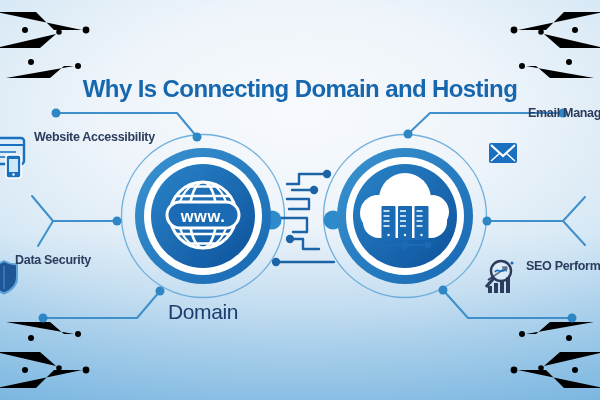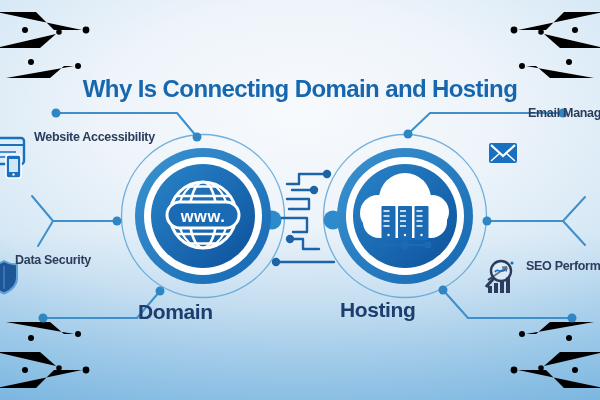--- a/index.html
+++ b/index.html
@@ -17,22 +17,22 @@
     position:absolute;top:28px;left:0;right:0;text-align:center;
     color:#1767af;font-weight:bold;font-size:24px;line-height:1.17;
     letter-spacing:-0.6px;
     margin-top:47px;
   }
   .lbl{
     position:absolute;font-weight:bold;color:#2b3c5c;font-size:12.5px;
     letter-spacing:-0.3px;white-space:nowrap;
   }
   .big-lbl{
-    position:absolute;font-weight:bold;color:#1d3d6e;font-size:21px;
-    width:130px;letter-spacing:-0.4px;
+    position:absolute;font-weight:normal;color:#1d3d6e;font-size:21px;
+    width:130px;text-align:center;letter-spacing:-0.4px;
   }
 
   .connector path{stroke:#3e8fcb;stroke-width:2;fill:none;stroke-linecap:round;stroke-linejoin:round;}
   .connector circle{fill:#2f86c5;stroke:none;}
 
   .trace path{stroke:#1d64a6;stroke-width:2.4;fill:none;stroke-linecap:round;stroke-linejoin:round;}
   .trace circle{fill:#1d64a6;}
 
   .thinArc{fill:none;stroke:#63a7d8;stroke-width:1.3;opacity:0.9;}
 </style>
@@ -219,14 +219,13 @@
   <div class="lbl" style="left:15px;top:253px">Data Security</div>
 
   <div class="lbl" style="left:34px;top:130px">Website Accessibility</div>
 
   <div class="lbl" style="left:528px;top:106px">Email Management</div>
 
   <div class="lbl" style="left:526px;top:259px">SEO Performance</div>
 
   <div class="big-lbl" style="left:138px;top:300px">Domain</div>
 
-  <div class="big-lbl" style="left:340px;top:298px">Hosting</div>
 </div>
 
 </body></html>

